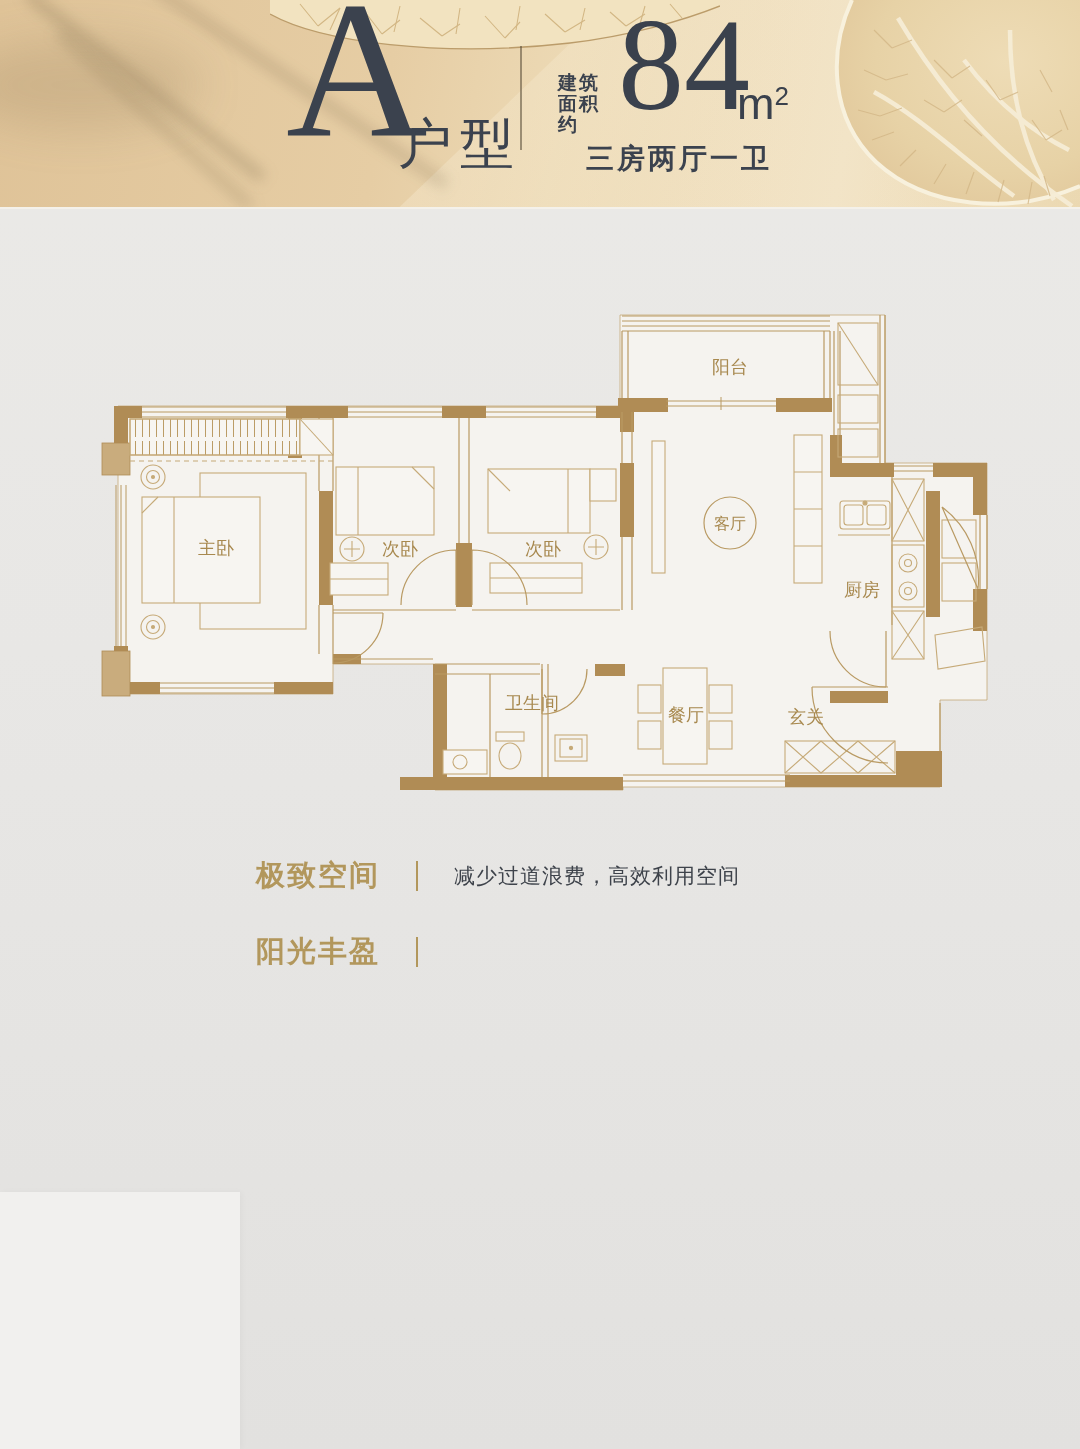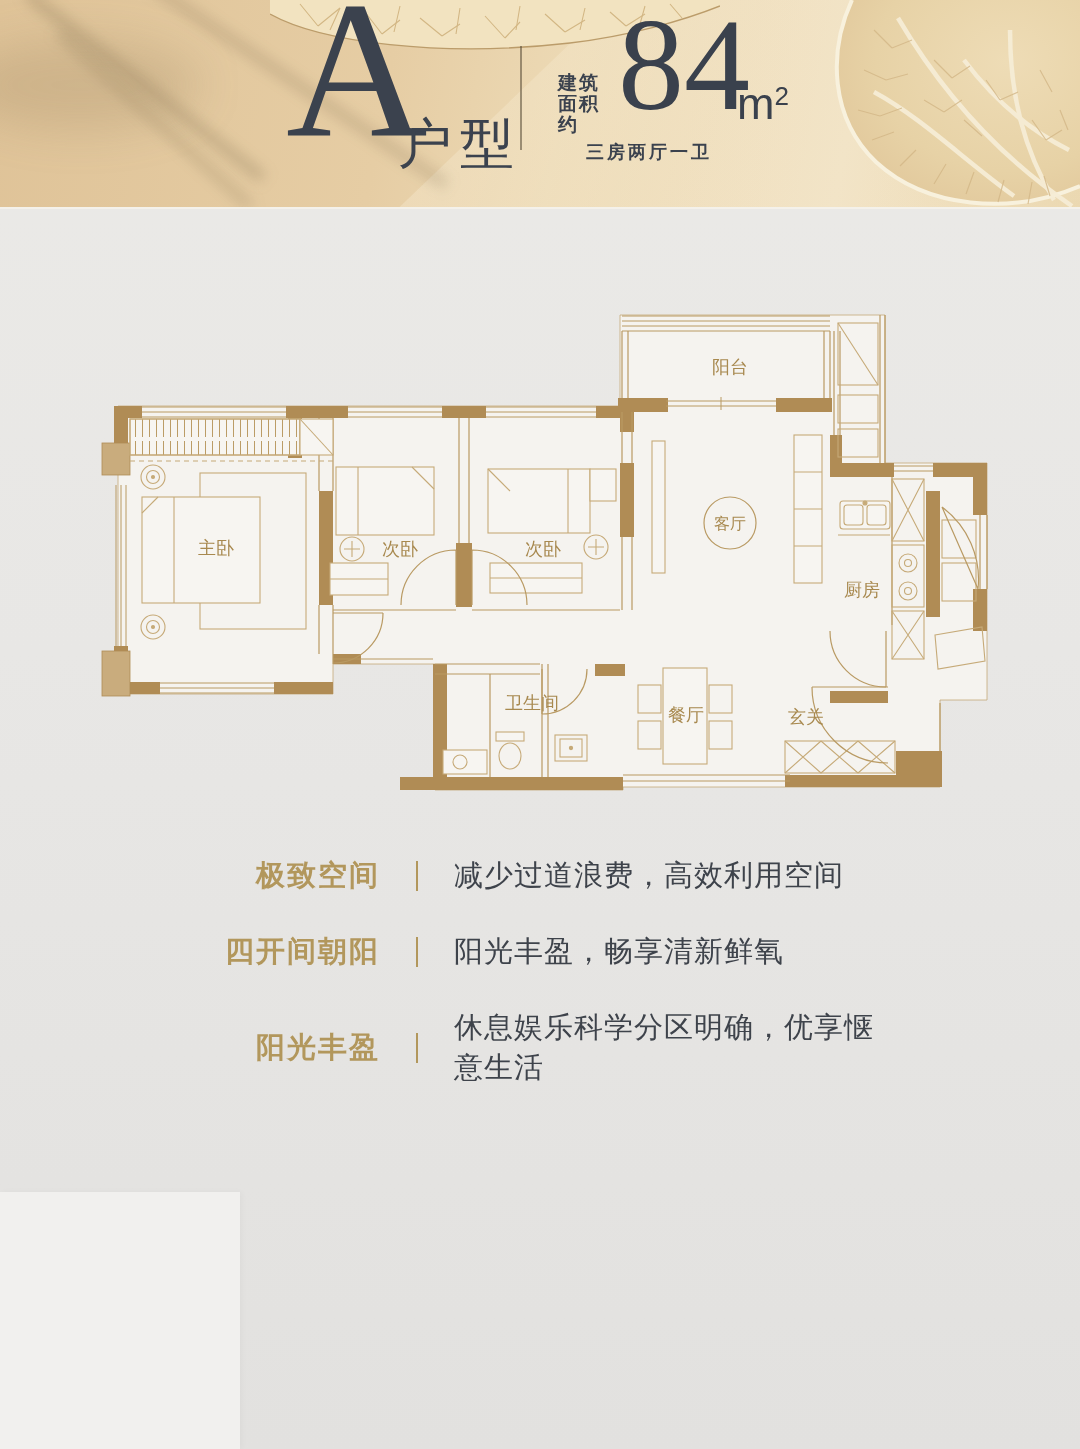--- a/index.html
+++ b/index.html
@@ -27,33 +27,33 @@
   .unit-type{position:absolute;left:398px;top:108px;font-size:54px;letter-spacing:8px;color:#3b424e;
              font-family:"Liberation Serif","DejaVu Serif",serif;}
   .hdr-divider{position:absolute;left:520px;top:46px;width:2px;height:104px;background:rgba(85,75,55,.55);}
   .area-prefix{position:absolute;left:558px;top:72px;width:64px;text-align:left;
                font-size:19px;line-height:21px;letter-spacing:2px;color:#3b424e;font-weight:600;}
   .area-value{position:absolute;left:618px;top:-8px;font-family:"Liberation Serif","DejaVu Serif",serif;
               font-size:132px;line-height:1.1;color:#3a414d;}
   .area-unit{position:absolute;left:737px;top:78px;font-family:Liberation Sans, sans-serif;
              font-size:45px;color:#3a414d;}
   .area-unit sup{font-size:26px;vertical-align:14px;}
-  .layout-summary{position:absolute;left:586px;top:140px;font-size:18px;font-weight:700;
+  .layout-summary{position:absolute;left:586px;top:140px;font-size:28px;font-weight:700;
                   letter-spacing:3px;color:#3b424e;}
 
   
   .plan{position:absolute;left:90px;top:295px;}
   .plan text{font-family:"Liberation Sans","DejaVu Sans",sans-serif;fill:#a8894f;}
 
   
   .features{position:absolute;left:0;top:856px;width:881px;}
   .feature-row{display:grid;grid-template-columns:380px 74px auto;align-items:center;height:30px;margin-bottom:46px;}
   .feature-label{text-align:right;font-size:29px;font-weight:700;letter-spacing:2px;color:#b2975c;}
   .feature-divider{justify-self:center;width:2px;height:30px;background:#b2975c;}
-  .feature-desc{text-align:left;font-size:29px;letter-spacing:1px;color:#3e434b;}
+  .feature-desc{text-align:left;font-size:21px;letter-spacing:1px;color:#3e434b;}
 
   .corner-panel{position:absolute;left:0;top:1192px;width:240px;height:257px;background:#f1f0ee;
                 box-shadow:2px 0 6px rgba(0,0,0,.03);}
 </style>
 </head>
 <body>
 
 <div class="page">
 
   <div class="header">
@@ -292,25 +292,19 @@
     </g>
   </svg>
 
   <div class="features">
     <div class="feature-row">
       <div class="feature-label">极致空间</div>
       <div class="feature-divider"></div>
       <div class="feature-desc">减少过道浪费，高效利用空间</div>
     </div>
     <div class="feature-row">
-      <div class="feature-label">四开间朝阳</div>
-      <div class="feature-divider"></div>
-      <div class="feature-desc">阳光丰盈，畅享清新鲜氧</div>
-    </div>
-    <div class="feature-row">
       <div class="feature-label">阳光丰盈</div>
       <div class="feature-divider"></div>
-      <div class="feature-desc">休息娱乐科学分区明确，优享惬意生活</div>
     </div>
   </div>
 
   <div class="corner-panel"></div>
 </div>
 
 </body></html>

